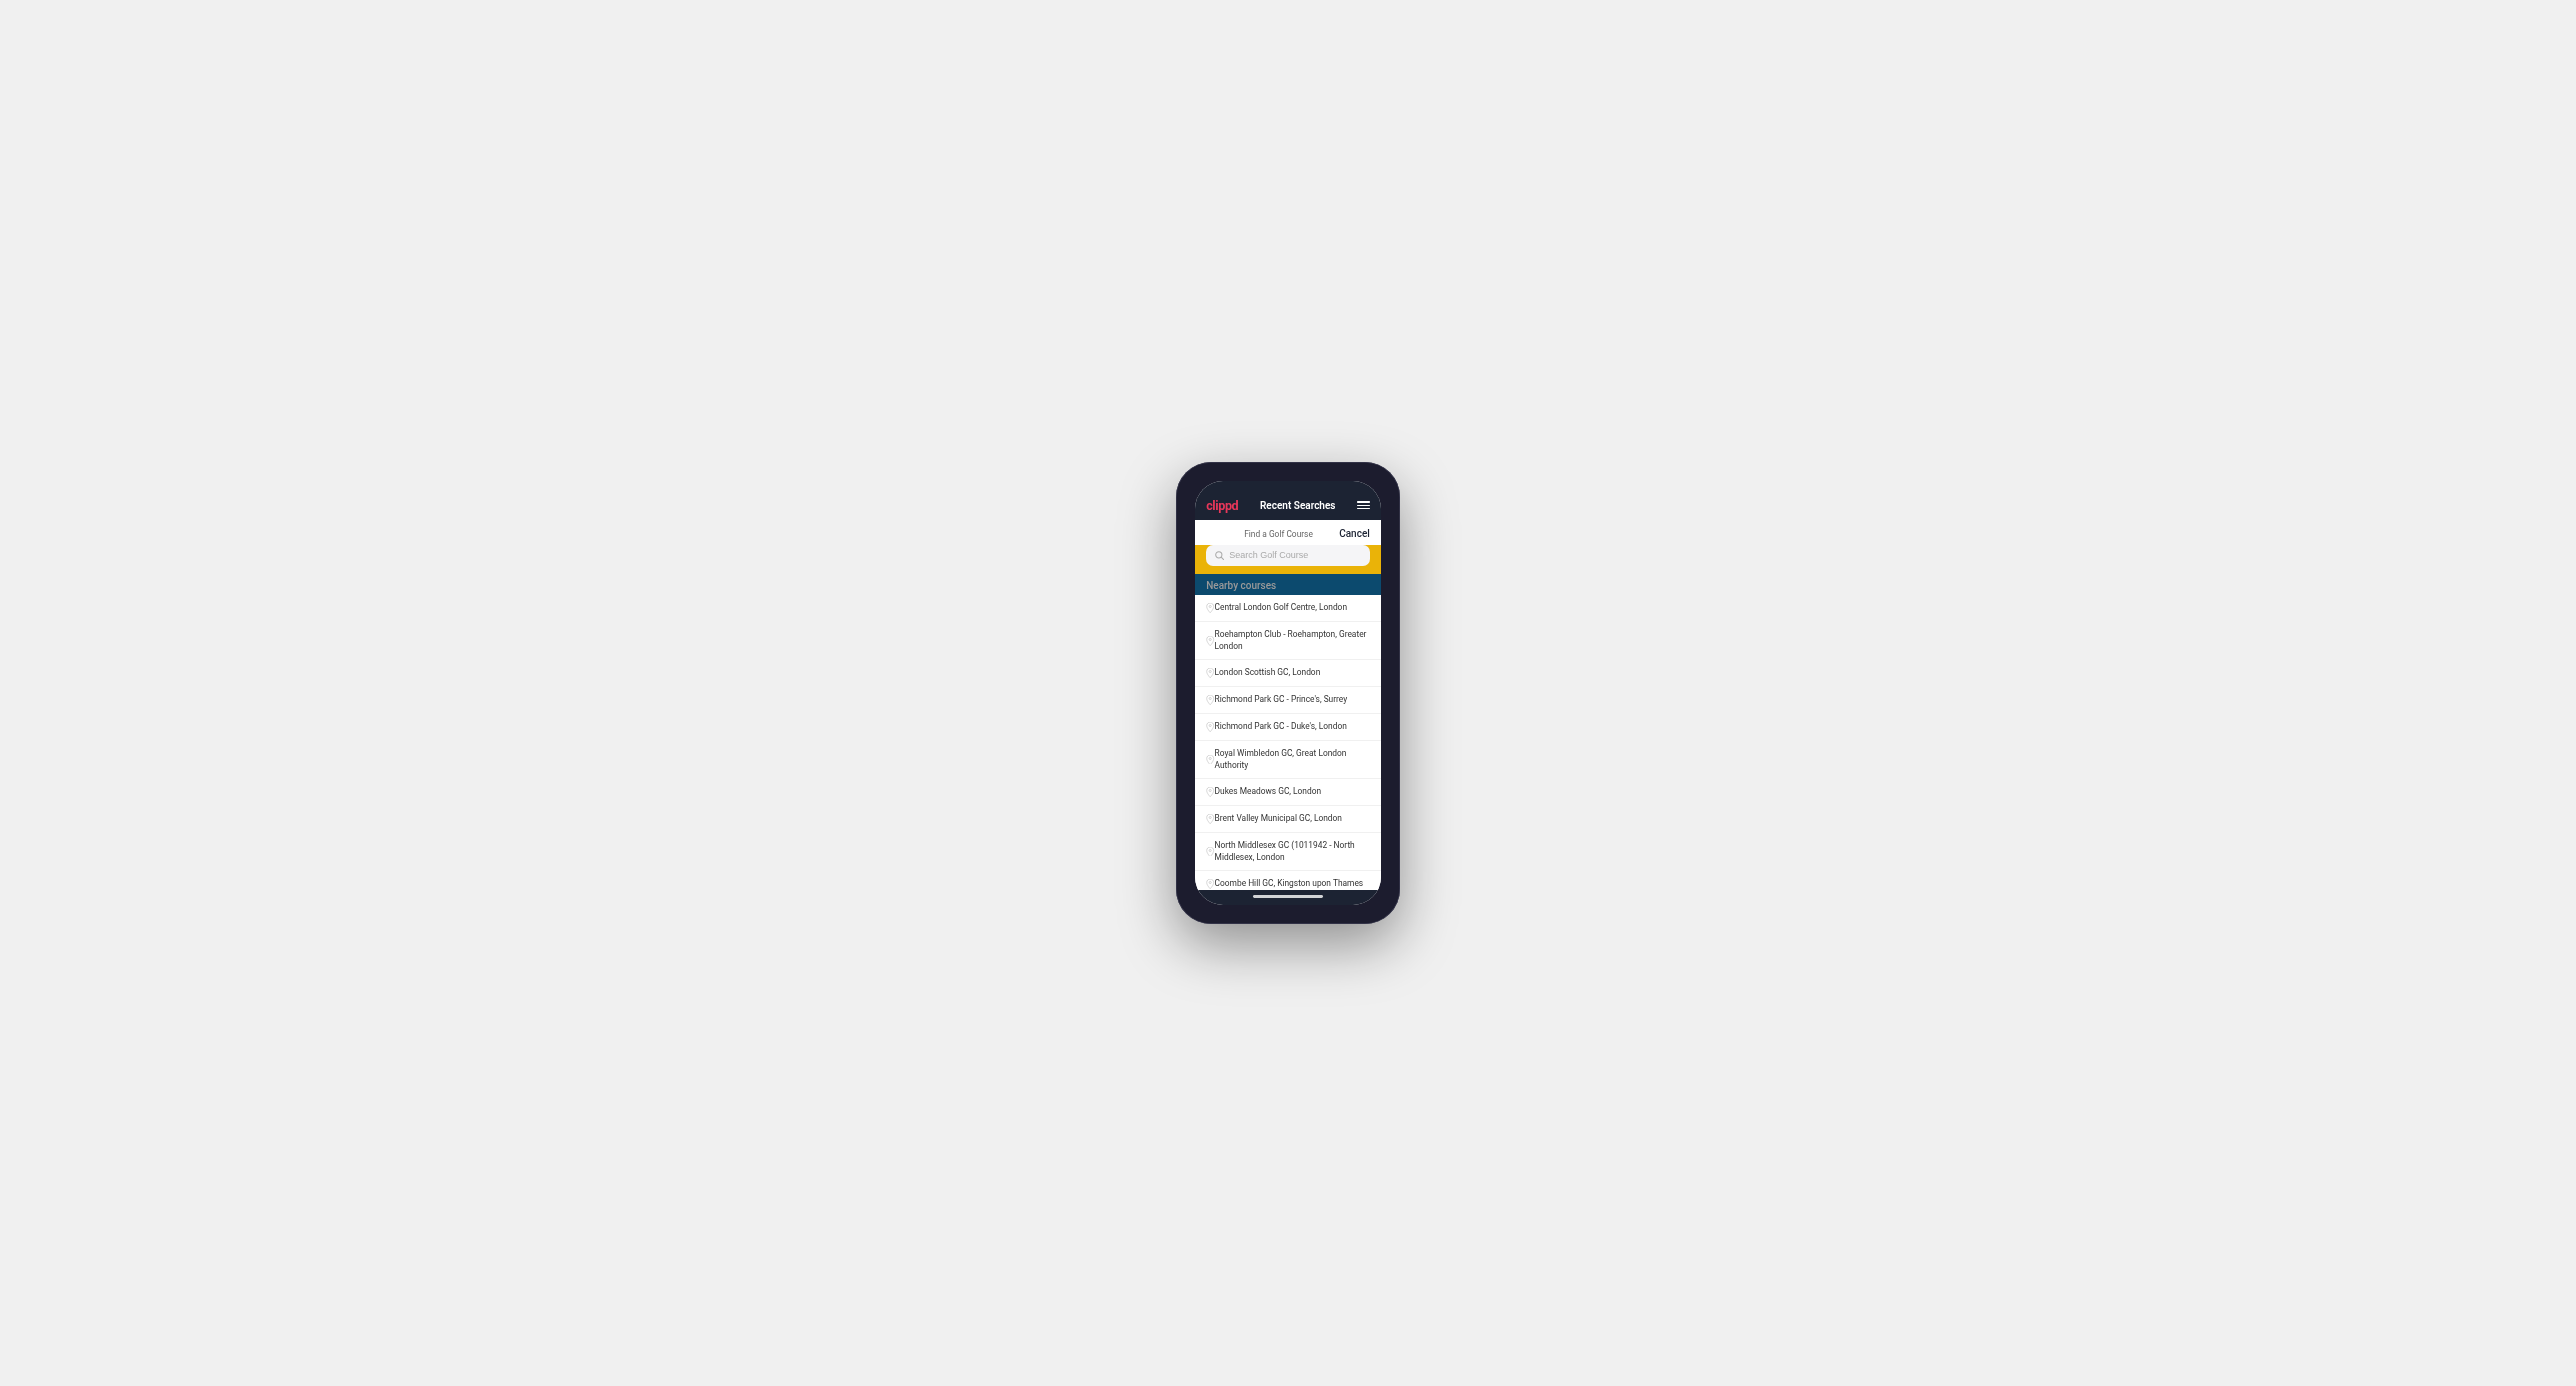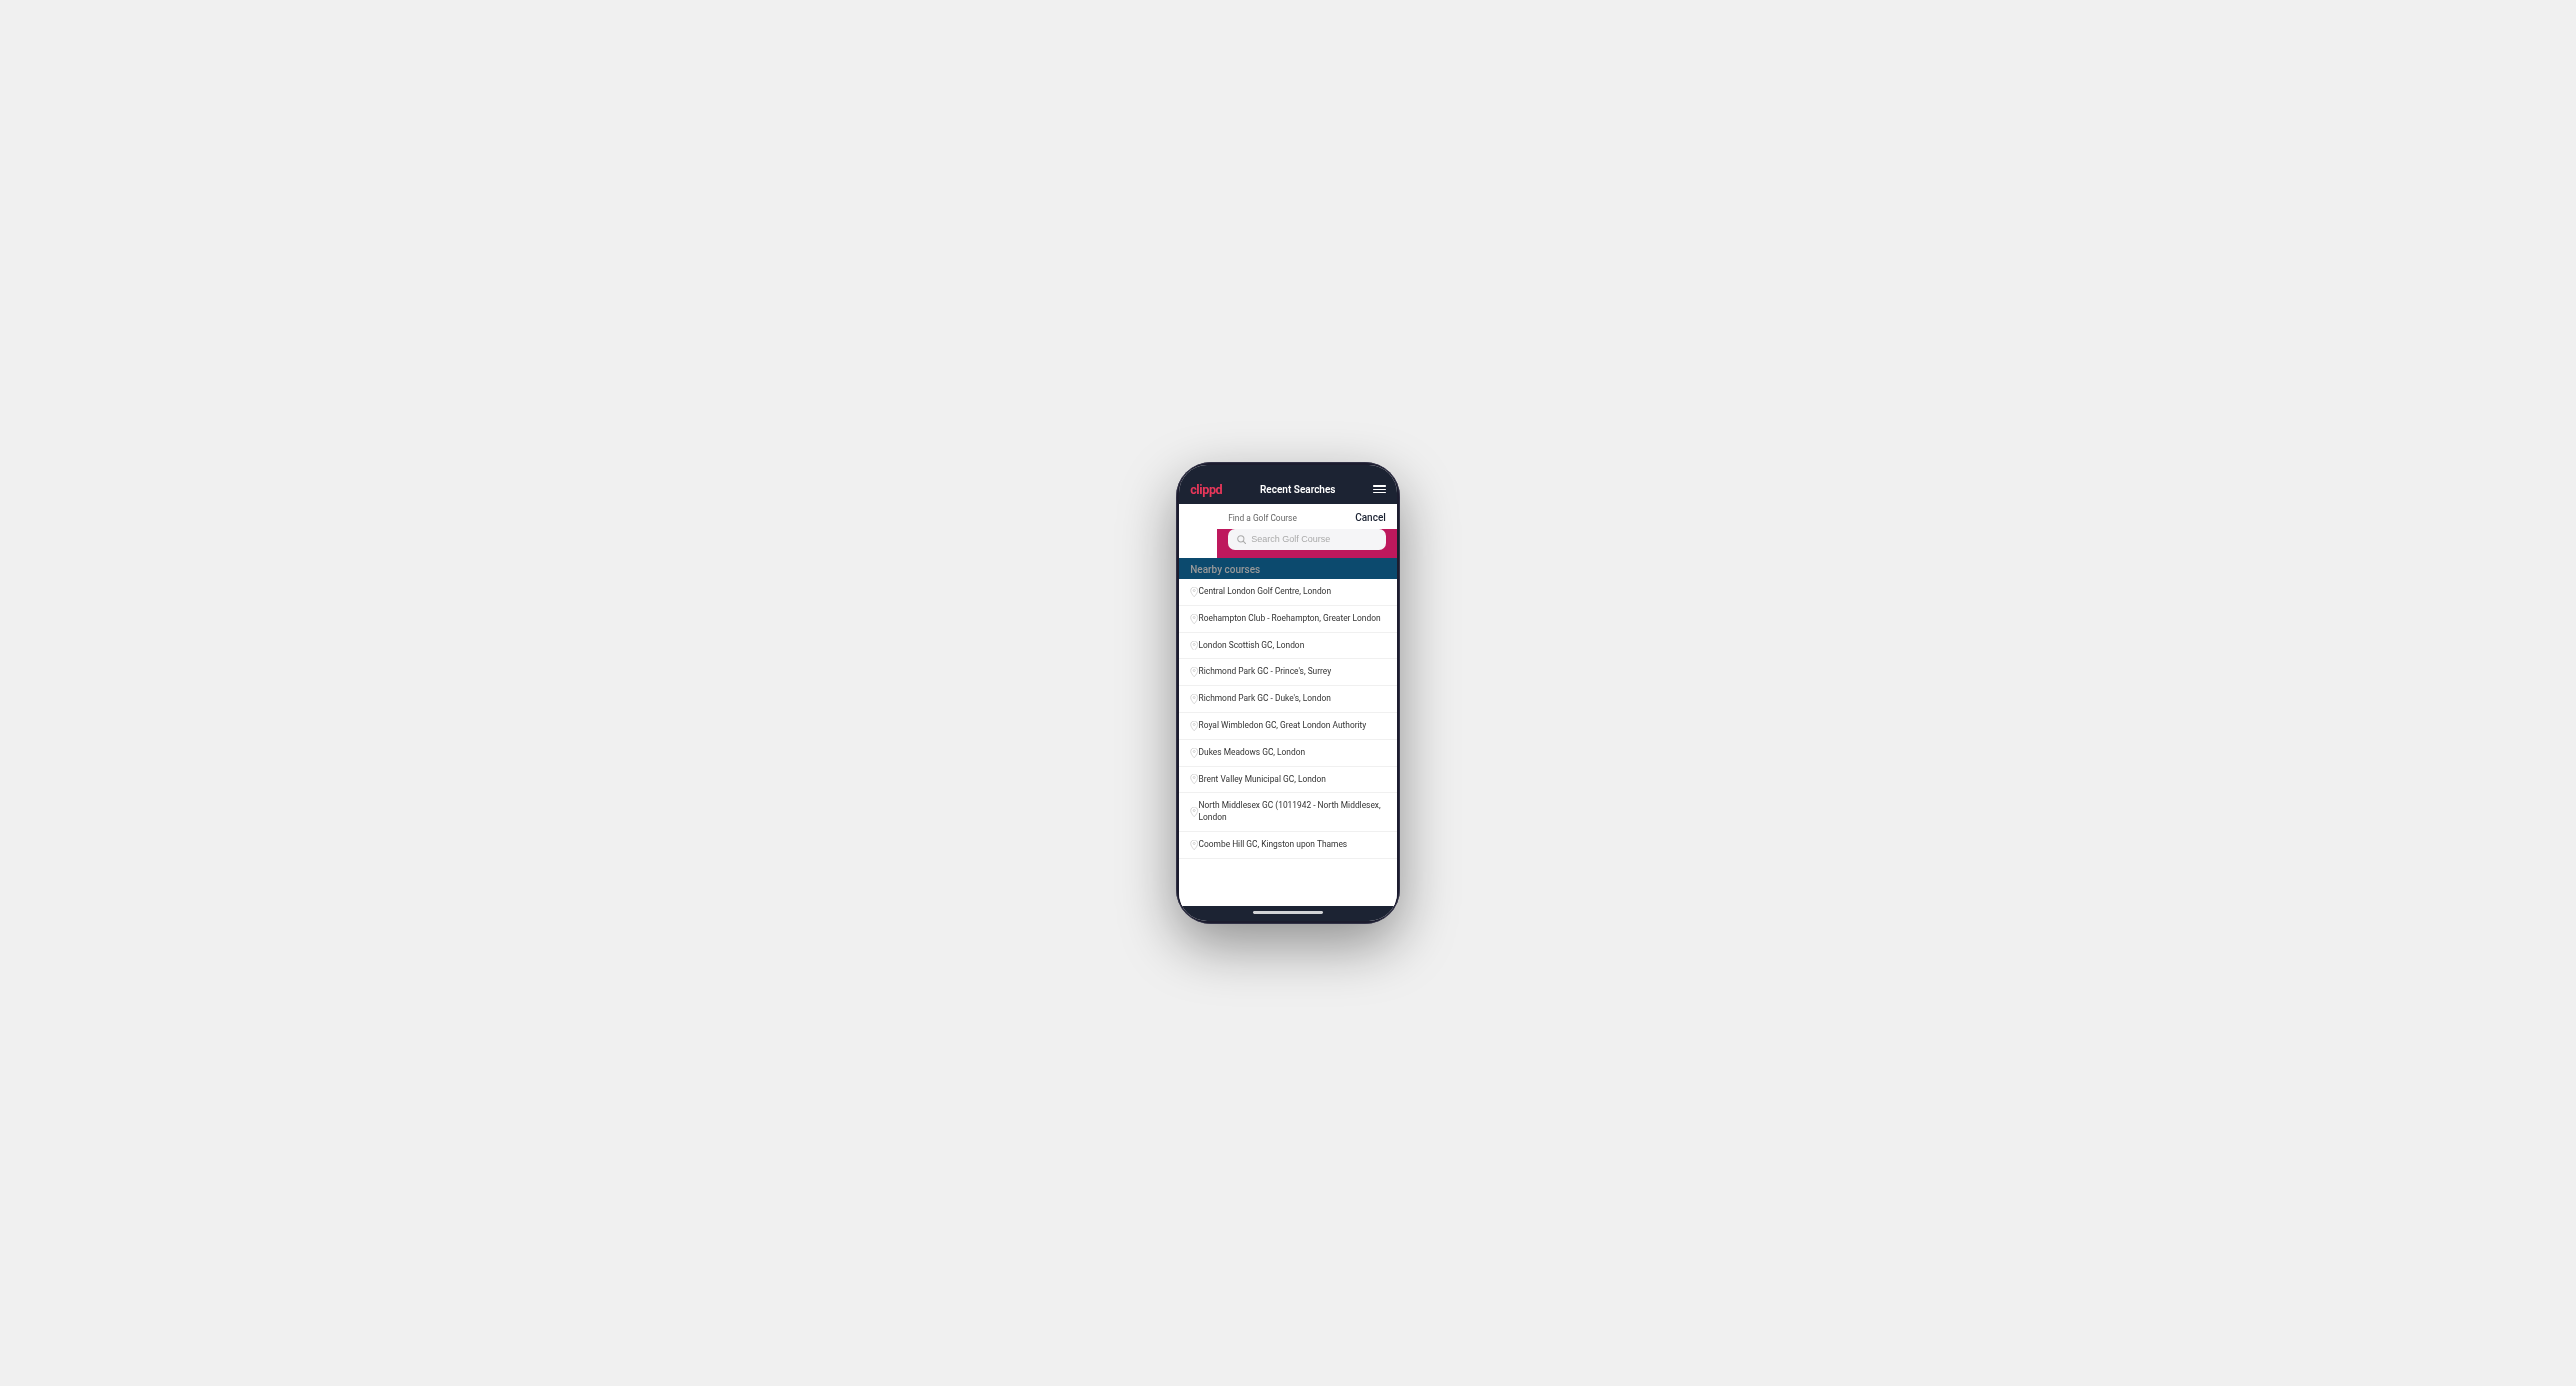--- a/index.html
+++ b/index.html
@@ -15,21 +15,21 @@
       align-items: center;
       min-height: 100vh;
       font-family: -apple-system, BlinkMacSystemFont, 'Segoe UI', Roboto, sans-serif;
     }
 
     .phone-outer {
       width: 224px;
       height: 462px;
       background: #1c1c2e;
       border-radius: 35px;
-      padding: 3px;
+      padding: 19px;
       box-shadow: 0 21px 56px rgba(0,0,0,0.4), inset 0 0 0 0.7px #3a3a50;
       position: relative;
     }
 
     .phone-screen {
       width: 100%;
       height: 100%;
       background: #ffffff;
       border-radius: 28px;
       overflow: hidden;
@@ -102,22 +102,21 @@
 
     .cancel-btn {
       color: #1c2333;
       font-size: 10px;
       font-weight: 500;
       cursor: pointer;
     }
 
     .search-box {
       padding: 0 11.2px 8.4px;
-      background: #be185d;
-      margin-left: 38px;
+      background: #eab308;
     }
 
     .search-input-wrapper {
       display: flex;
       align-items: center;
       background: #f5f5f7;
       border-radius: 7px;
       padding: 5.6px 8.4px;
       gap: 5.6px;
     }

